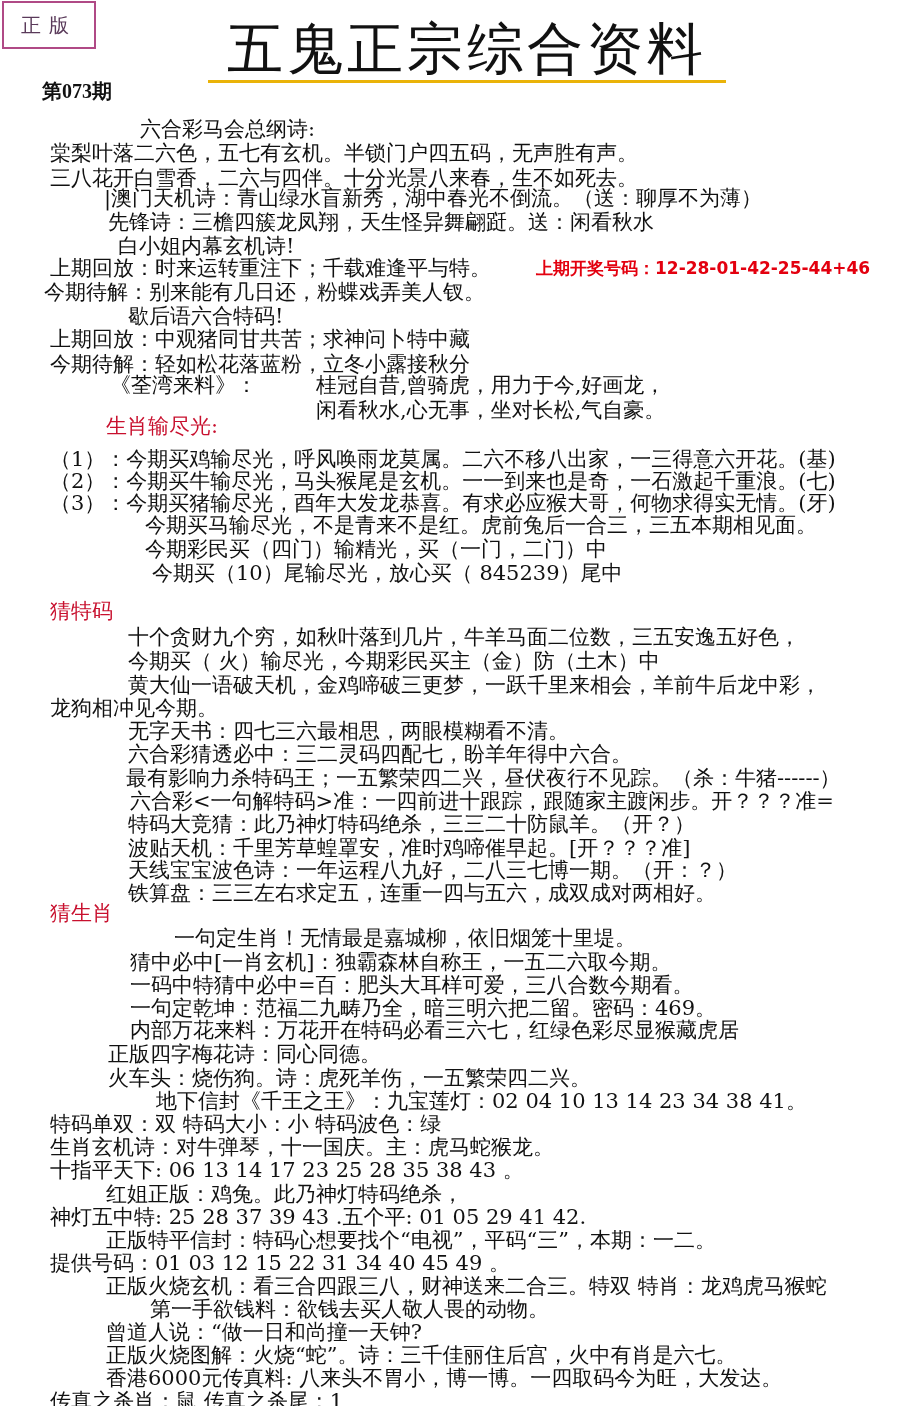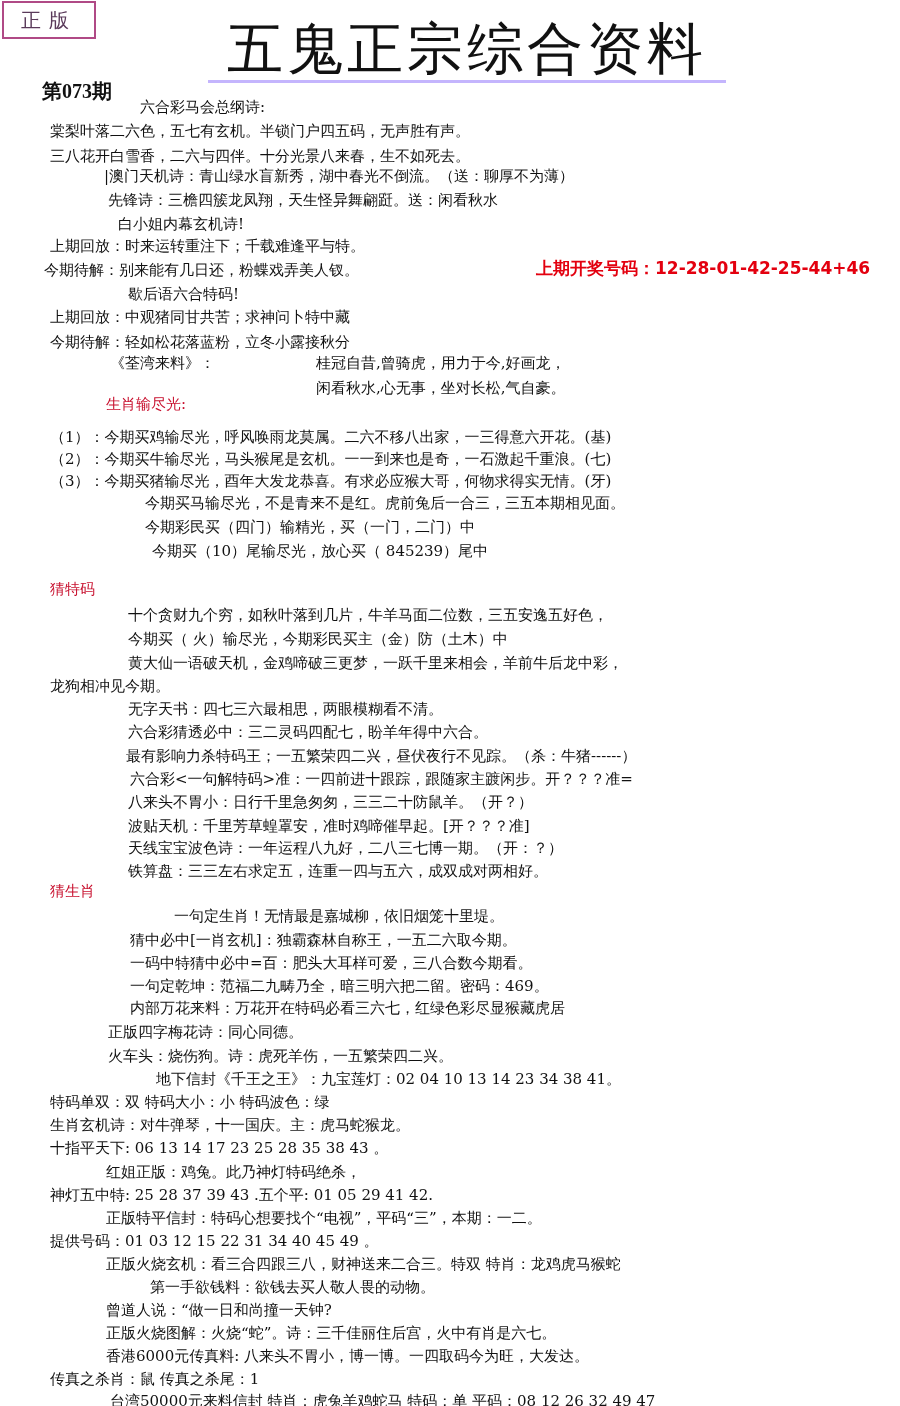--- a/index.html
+++ b/index.html
@@ -1,25 +1,25 @@
 <!DOCTYPE html>
 <html><head>
   <meta charset="utf-8">
   <style>
     html, body { margin:0; padding:0; background:#fff; }
     body { width:900px; height:1406px; position:relative; overflow:hidden;
            font-family:"DejaVu Serif","Liberation Serif",serif; color:#111; }
-    .badge { position:absolute; left:2px; top:1px; width:94px; height:38px;
+    .badge { position:absolute; left:2px; top:1px; width:94px; height:48px;
              border:2px solid #b04a86; box-sizing:border-box; color:#5a3a5a;
              font-size:20px; letter-spacing:8px; display:flex; align-items:center; justify-content:center; }
     .title { position:absolute; left:208px; top:18px; width:518px; font-size:56px; line-height:62px;
-             letter-spacing:4px; text-align:center; border-bottom:3px solid #c4b5fd; white-space:nowrap; }
+             letter-spacing:4px; text-align:center; border-bottom:3px solid #eab308; white-space:nowrap; }
     .issue { position:absolute; left:42px; top:78px; font-family:Liberation Serif, serif;
              font-weight:bold; font-size:20px; }
-    .ln { position:absolute; white-space:nowrap; font-size:15px; line-height:22px; transform-origin:left top; }
+    .ln { position:absolute; white-space:nowrap; font-size:21px; line-height:22px; transform-origin:left top;margin-top:22px; }
     .red { color:#c8102e; }
     .redsans { position:absolute; white-space:nowrap; color:#e3000f; font-family:"DejaVu Sans","Liberation Sans",sans-serif;
                font-weight:bold; font-size:17px; }
   </style>
 </head>
 <body>
 
 <div class="badge">
   <span>正版</span>
 </div>
@@ -54,21 +54,21 @@
     <div class="ln" style="left: 145px; top: 516px;">今期彩民买（四门）输精光，买（一门，二门）中</div>
     <div class="ln" style="left: 152px; top: 540px;">今期买（10）尾输尽光，放心买（ 845239）尾中</div>
     <div class="ln" style="left: 128px; top: 604px;">十个贪财九个穷，如秋叶落到几片，牛羊马面二位数，三五安逸五好色，</div>
     <div class="ln" style="left: 128px; top: 628px;">今期买（ 火）输尽光，今期彩民买主（金）防（土木）中</div>
     <div class="ln" style="left: 128px; top: 652px;">黄大仙一语破天机，金鸡啼破三更梦，一跃千里来相会，羊前牛后龙中彩，</div>
     <div class="ln" style="left: 50px; top: 675px;">龙狗相冲见今期。</div>
     <div class="ln" style="left: 128px; top: 698px;">无字天书：四七三六最相思，两眼模糊看不清。</div>
     <div class="ln" style="left: 128px; top: 721px;">六合彩猜透必中：三二灵码四配七，盼羊年得中六合。</div>
     <div class="ln" style="left: 126px; top: 745px;">最有影响力杀特码王；一五繁荣四二兴，昼伏夜行不见踪。（杀：牛猪------）</div>
     <div class="ln" style="left: 130px; top: 768px;">六合彩&lt;一句解特码&gt;准：一四前进十跟踪，跟随家主踱闲步。开？？？准=</div>
-    <div class="ln" style="left: 128px; top: 791px;">八来头不胃小：日行千里急匆匆，三三二十防鼠羊。（开？）</div>
+    <div class="ln" style="left: 128px; top: 791px;">特码大竞猜：此乃神灯特码绝杀，三三二十防鼠羊。（开？）</div>
     <div class="ln" style="left: 128px; top: 815px;">波贴天机：千里芳草蝗罩安，准时鸡啼催早起。[开？？？准]</div>
     <div class="ln" style="left: 128px; top: 837px;">天线宝宝波色诗：一年运程八九好，二八三七博一期。（开：？）</div>
     <div class="ln" style="left: 128px; top: 860px;">铁算盘：三三左右求定五，连重一四与五六，成双成对两相好。</div>
     <div class="ln" style="left: 174px; top: 905px;">一句定生肖！无情最是嘉城柳，依旧烟笼十里堤。</div>
     <div class="ln" style="left: 130px; top: 929px;">猜中必中[一肖玄机]：独霸森林自称王，一五二六取今期。</div>
     <div class="ln" style="left: 130px; top: 952px;">一码中特猜中必中=百：肥头大耳样可爱，三八合数今期看。</div>
     <div class="ln" style="left: 130px; top: 975px;">一句定乾坤：范福二九畴乃全，暗三明六把二留。密码：469。</div>
     <div class="ln" style="left: 130px; top: 997px;">内部万花来料：万花开在特码必看三六七，红绿色彩尽显猴藏虎居</div>
     <div class="ln" style="left: 108px; top: 1021px;">正版四字梅花诗：同心同德。</div>
     <div class="ln" style="left: 108px; top: 1045px;">火车头：烧伤狗。诗：虎死羊伤，一五繁荣四二兴。</div>

